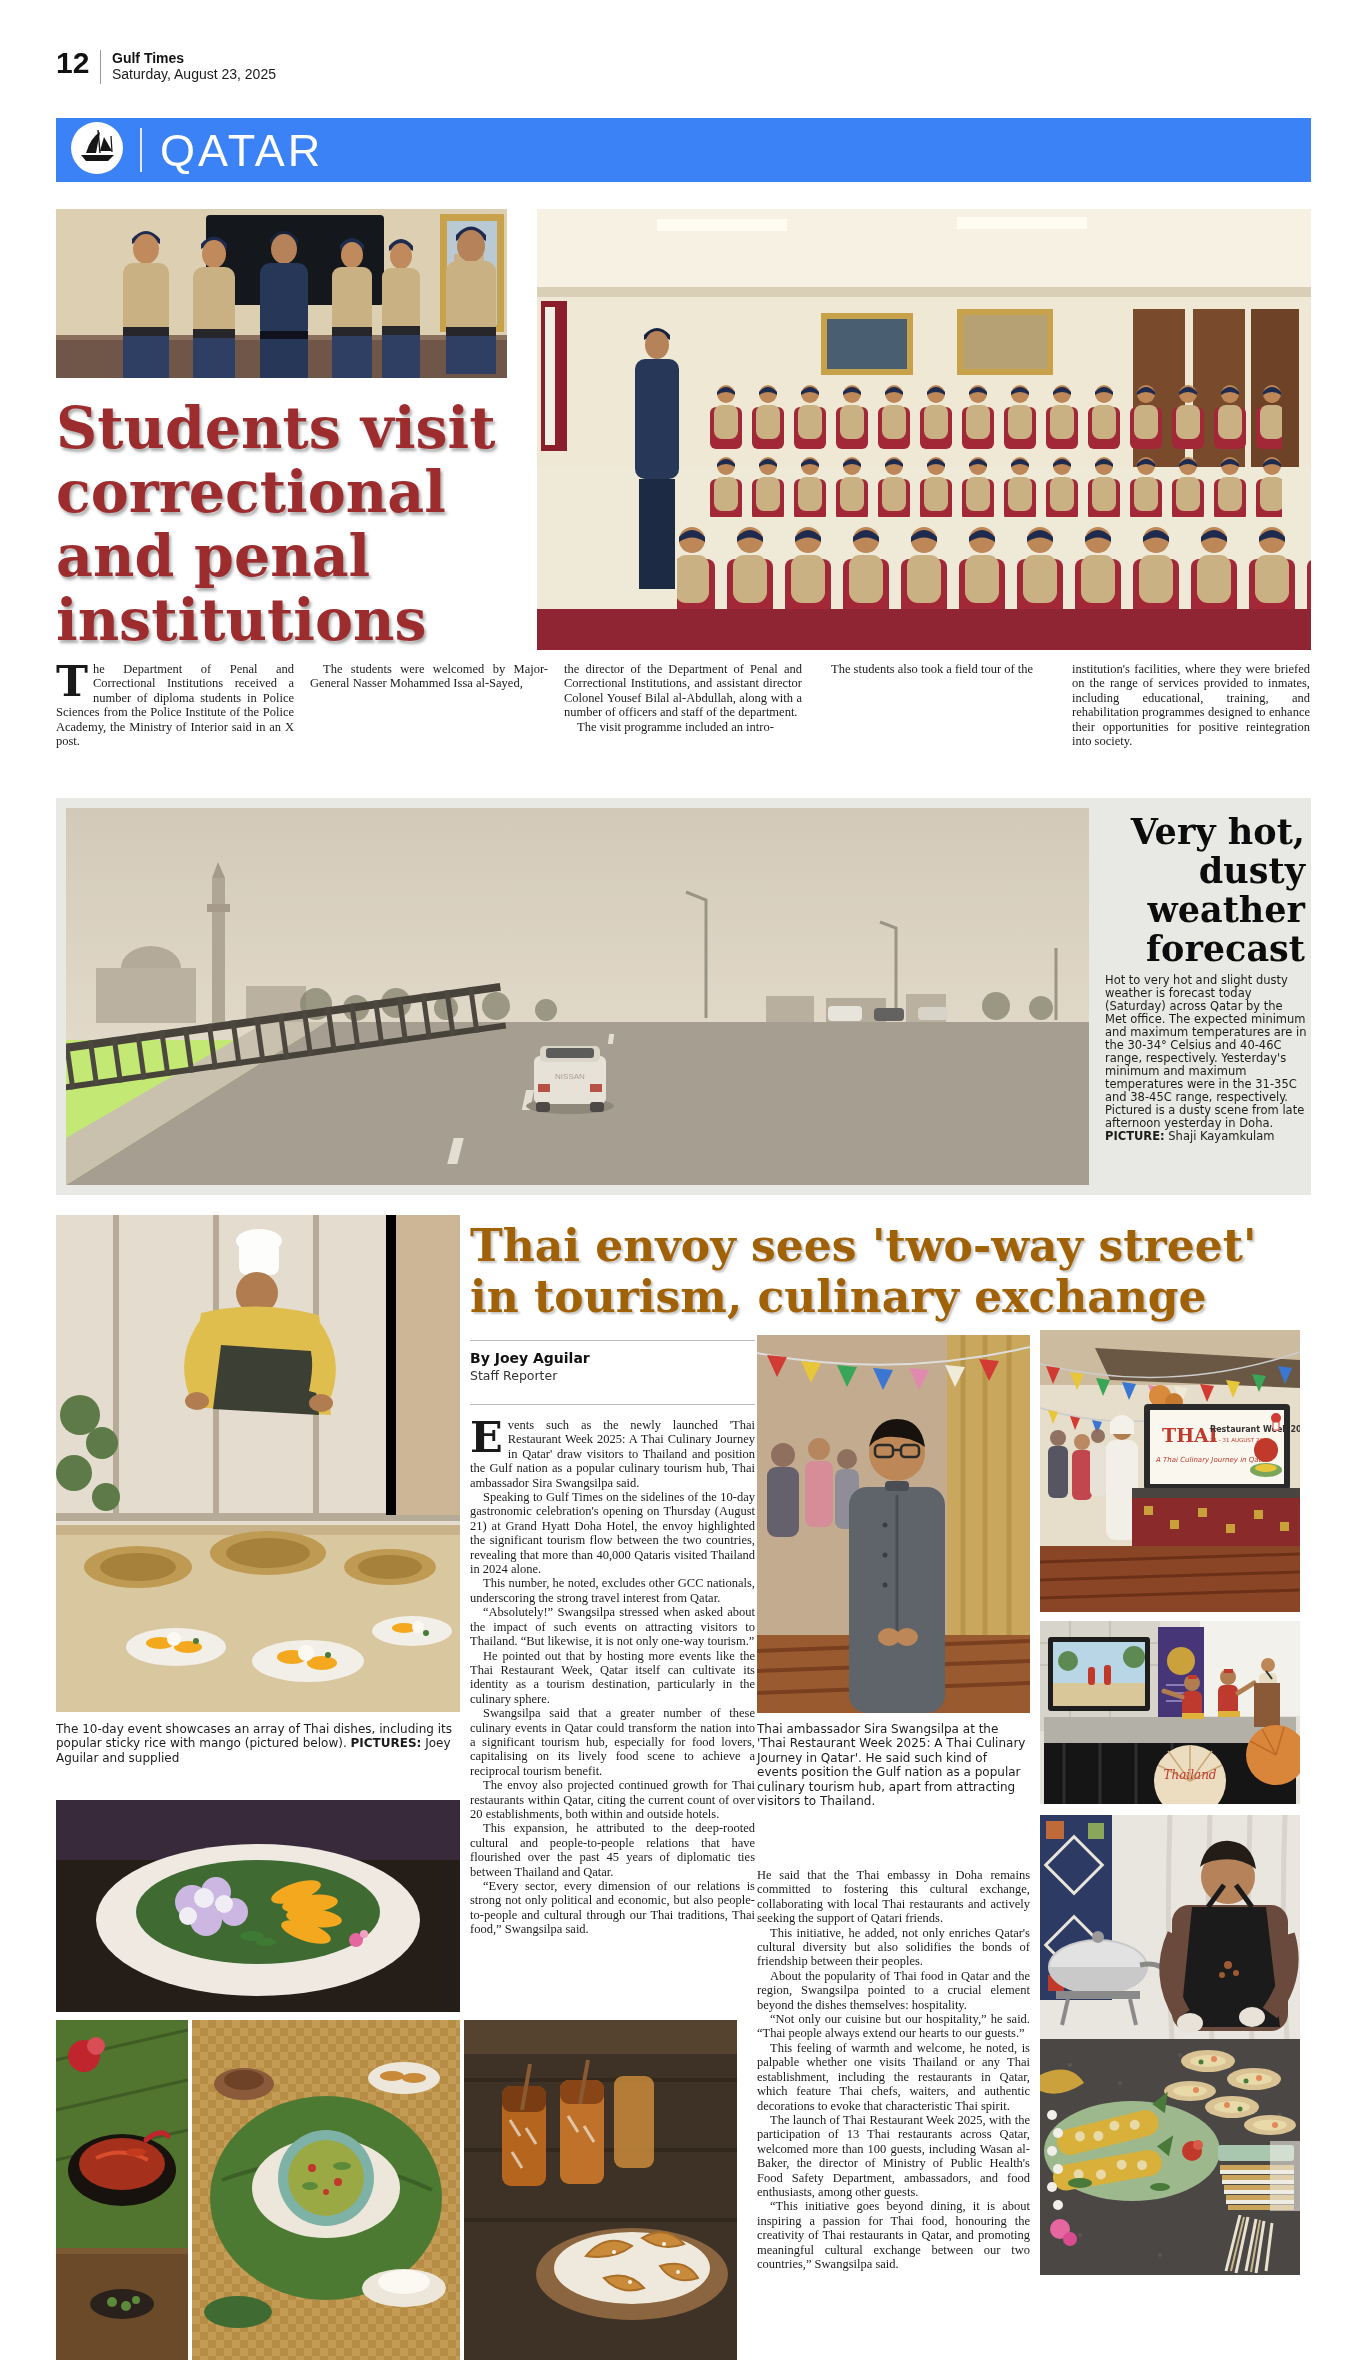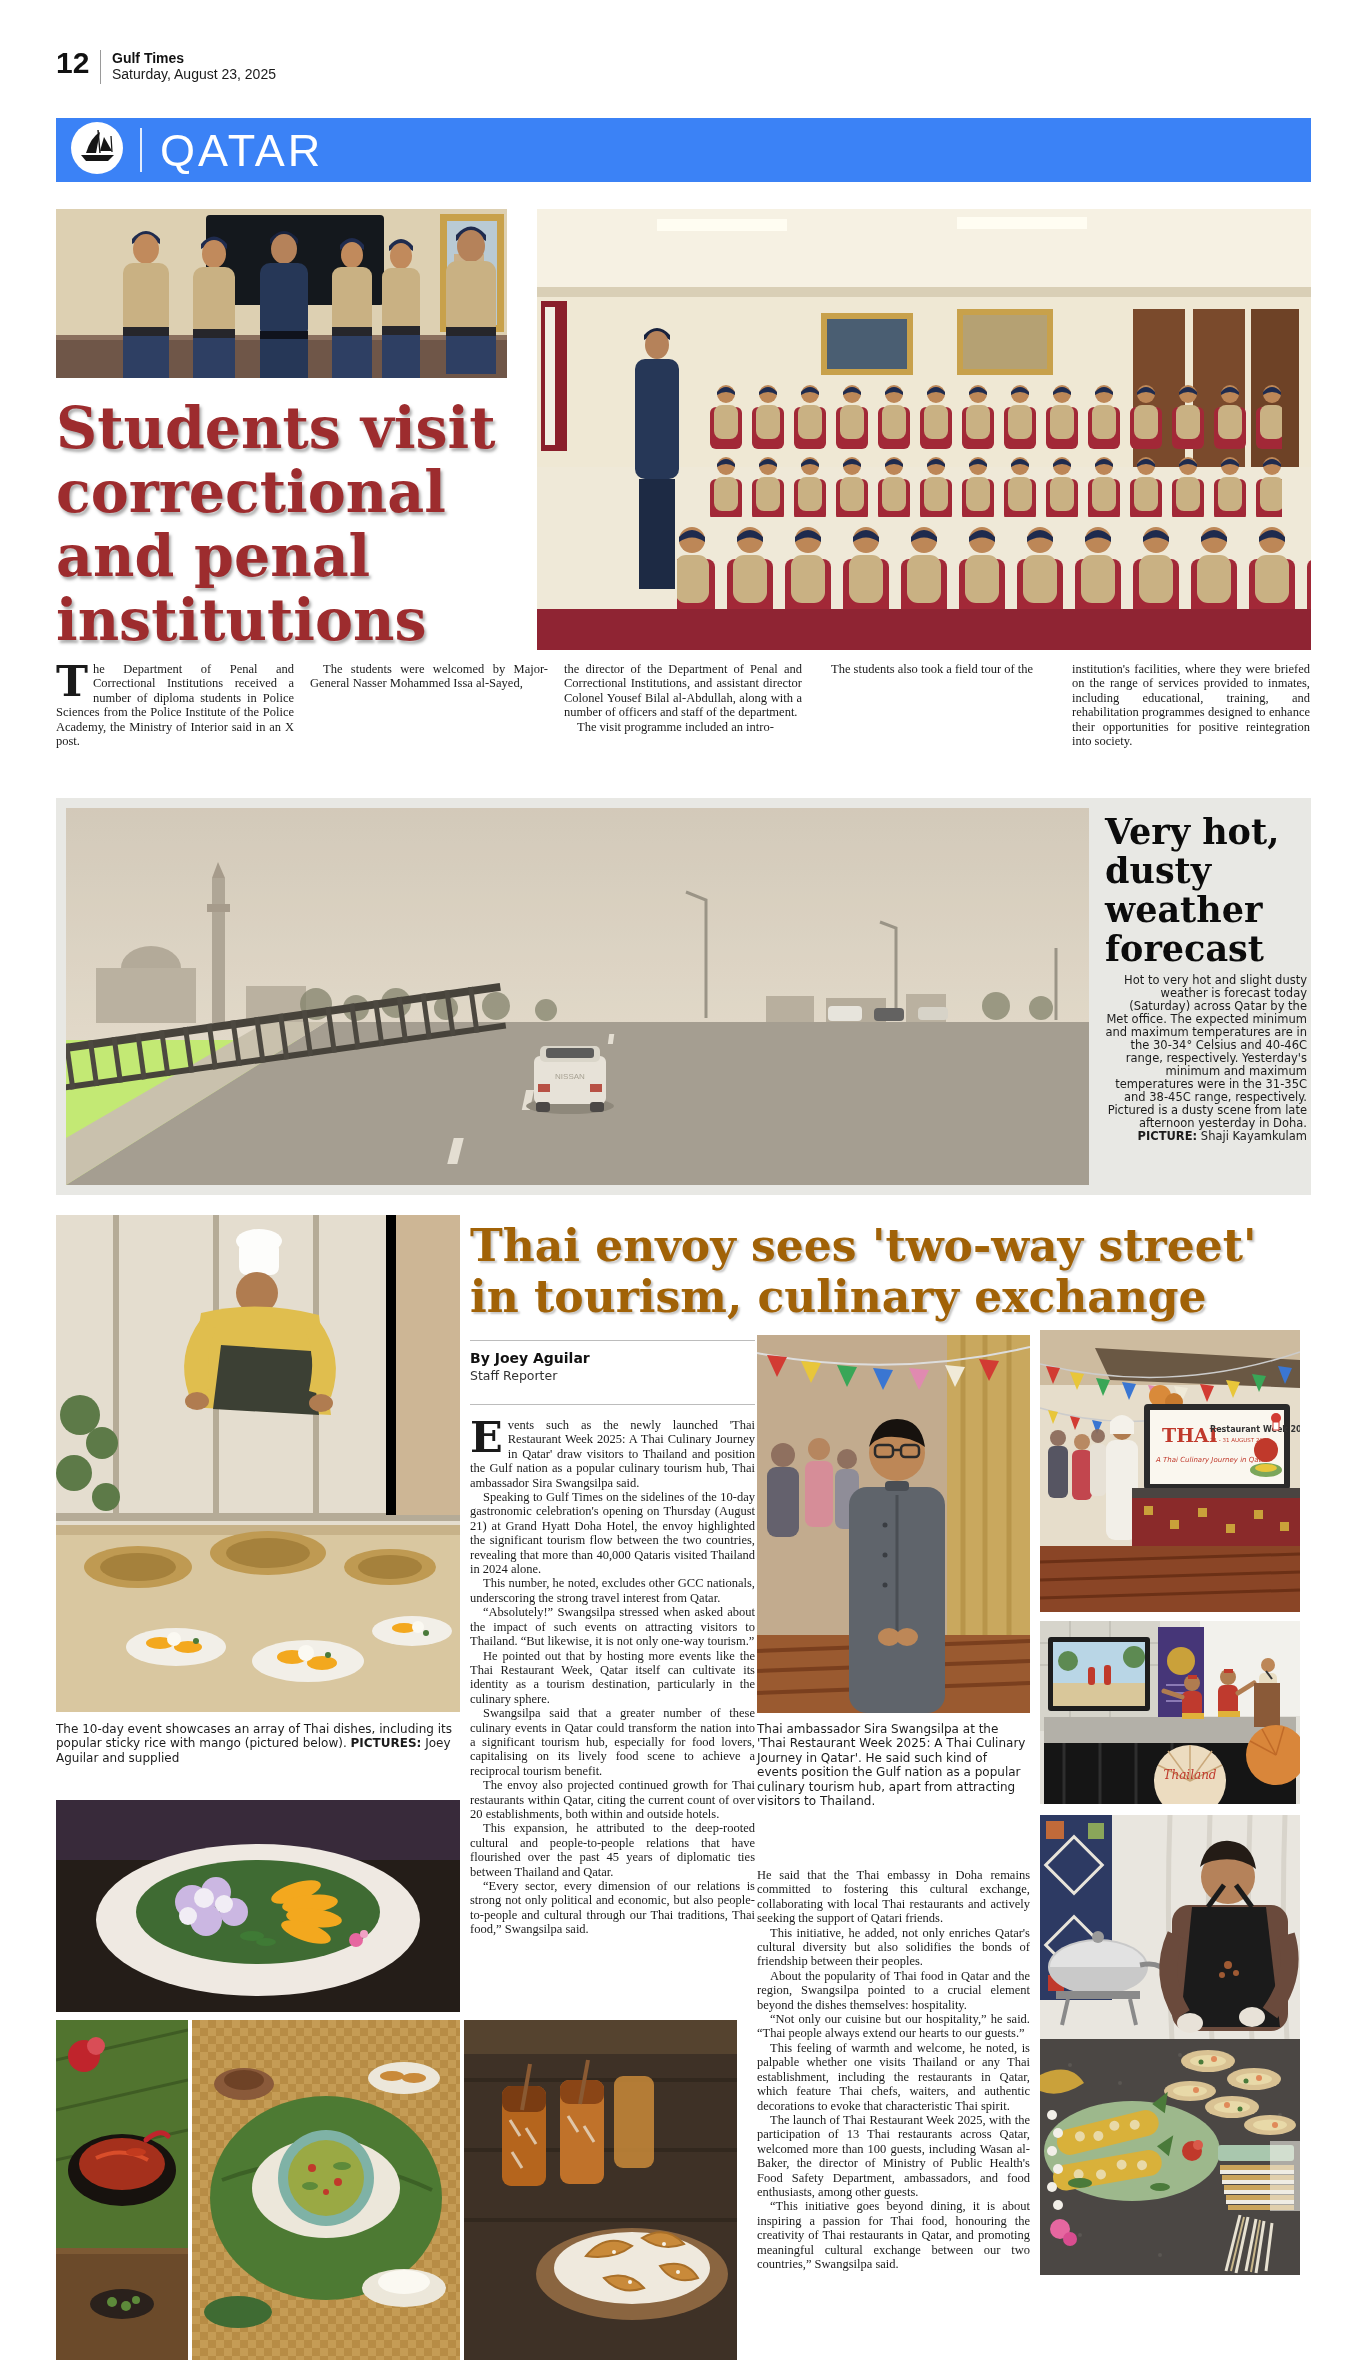--- a/index.html
+++ b/index.html
@@ -14,31 +14,31 @@
   .mast-date{font-size:14px;line-height:16px;color:#1a1a1a;}
   .mast-sep{border-left:1px solid #9a9a9a;height:34px;}
   .banner{background:#3b82f6;}
   .banner-circle{position:absolute;left:15px;top:4px;width:52px;height:52px;border-radius:50%;background:#fff;}
   .banner-sep{position:absolute;left:84px;top:10px;height:44px;border-left:2px solid rgba(255,255,255,.85);}
   .banner-title{position:absolute;left:104px;top:7px;color:#fff;font-size:45px;letter-spacing:3px;font-weight:400;}
   
   .hl{font-family:"DejaVu Serif",serif;font-weight:bold;}
   .hl-red{color:#9d2c2e;font-size:57px;line-height:64px;text-shadow:2px 3px 3px rgba(90,90,90,.5),-1px -1px 0 #fff;}
   .hl-teal{color:#a16207;font-size:44px;line-height:51px;text-shadow:2px 2px 2px rgba(110,110,110,.4);}
-  .hl-black{color:#0c0c0c;font-size:35px;line-height:39px;}
+  .hl-black{color:#0c0c0c;font-size:35px;line-height:39px;text-align:right;}
   
   .serifbody{font-family:"Liberation Serif",serif;font-size:12.5px;line-height:14.4px;
              text-align:justify;color:#1a1a1a;}
   .serifbody p{margin:0;text-indent:13px;}
   .serifbody p.pfirst{text-indent:0;}
   .dc{float:left;font-family:"DejaVu Serif",serif;font-weight:bold;font-size:43px;line-height:34px;
       padding:2px 5px 0 0;color:#1a1a1a;}
   .caption{font-family:"DejaVu Sans",sans-serif;font-size:12px;line-height:14.4px;color:#1c1c1c;}
   .caption b{font-weight:bold;}
-  .sansbody{font-family:"DejaVu Sans",sans-serif;font-size:11.5px;line-height:13px;color:#1c1c1c;text-align:right;}
+  .sansbody{font-family:"DejaVu Sans",sans-serif;font-size:11.5px;line-height:13px;color:#1c1c1c;}
   .byline-name{font-family:"DejaVu Sans",sans-serif;font-weight:bold;font-size:14px;line-height:17px;}
   .byline-role{font-family:"DejaVu Sans",sans-serif;font-size:12.5px;line-height:16px;color:#333;}
   .rule{position:absolute;border-top:1px solid #bcbcbc;}
   .weather-panel{background:#e8e8e4;}
 </style>
 </head>
 <body>
 
 <div class="page">
 

